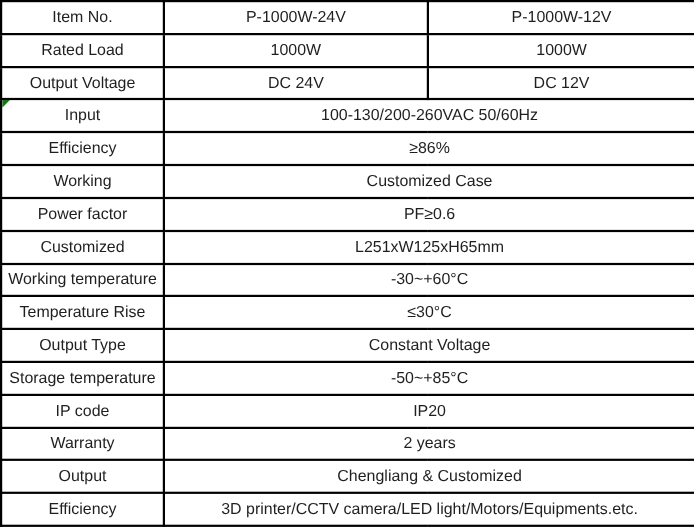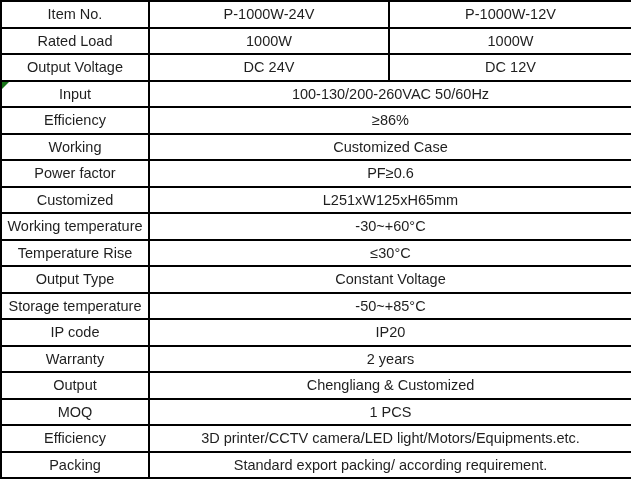--- a/index.html
+++ b/index.html
@@ -117,26 +117,18 @@
       </tr>
       <tr>
         <td>Warranty</td>
         <td colspan="2">2 years</td>
       </tr>
       <tr>
         <td>Output</td>
         <td colspan="2">Chengliang &amp; Customized</td>
       </tr>
       <tr>
-        <td>MOQ</td>
-        <td colspan="2">1 PCS</td>
-      </tr>
-      <tr>
         <td>Efficiency</td>
         <td colspan="2">3D printer/CCTV camera/LED light/Motors/Equipments.etc.</td>
-      </tr>
-      <tr>
-        <td>Packing</td>
-        <td colspan="2">Standard export packing/ according requirement.</td>
       </tr>
     </tbody>
   </table>
 </div>
 
 </body></html>

